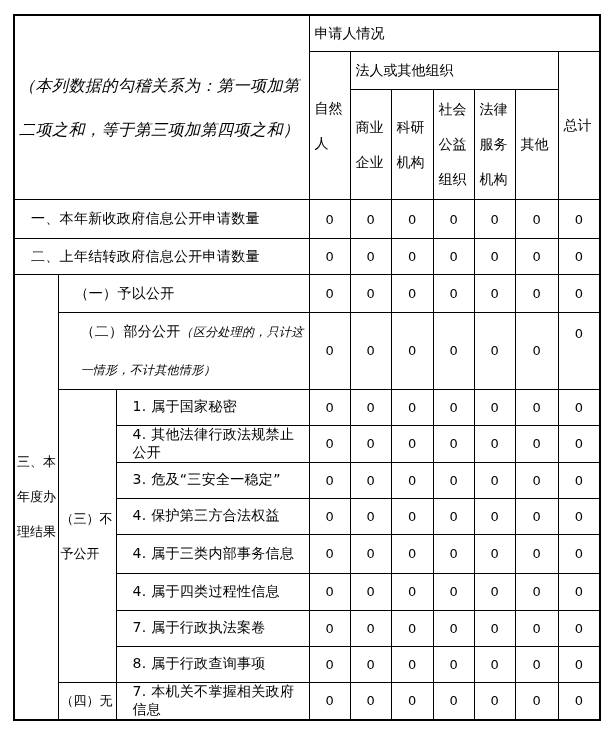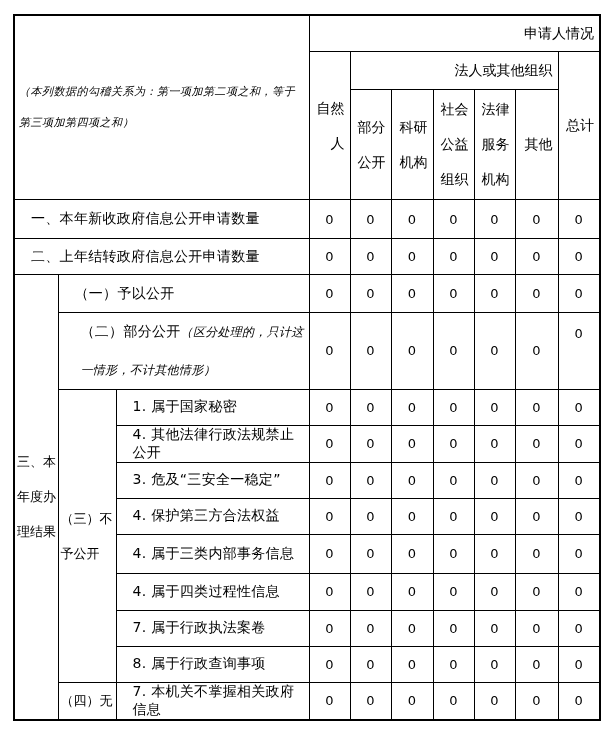--- a/index.html
+++ b/index.html
@@ -28,29 +28,29 @@
     border: 1px solid #000;
     vertical-align: middle;
     font-size: 14px;
     padding: 0 3px;
     overflow: hidden;
     background: #fff;
   }
   
   td.note {
     font-style: italic;
-    font-size: 11px;
+    font-size: 16px;
     line-height: 2.75;
     padding: 0 4px;
     letter-spacing: 0.5px;
     text-align: left;
   }
   
   td.hdr {
-    text-align: right;
+    text-align: left;
     line-height: 2.5;
     padding: 0 5px;
   }
   
   td.lbl {
     text-align: left;
     padding-left: 16px;
     letter-spacing: 0.3px;
   }
   
@@ -103,21 +103,21 @@
       <td class="hdr" colspan="7">申请人情况</td>
     </tr>
 
     <tr style="height:38px">
       <td class="hdr" rowspan="2">自然人</td>
       <td class="hdr" colspan="5">法人或其他组织</td>
       <td class="hdr" rowspan="2">总计</td>
     </tr>
 
     <tr style="height:110px">
-      <td class="hdr">部分公开</td>
+      <td class="hdr">商业企业</td>
       <td class="hdr">科研机构</td>
       <td class="hdr">社会公益组织</td>
       <td class="hdr">法律服务机构</td>
       <td class="hdr">其他</td>
     </tr>
 
     <tr style="height:39px">
       <td class="lbl" colspan="3">一、本年新收政府信息公开申请数量</td>
       <td class="v">0</td>
       <td class="v">0</td>

